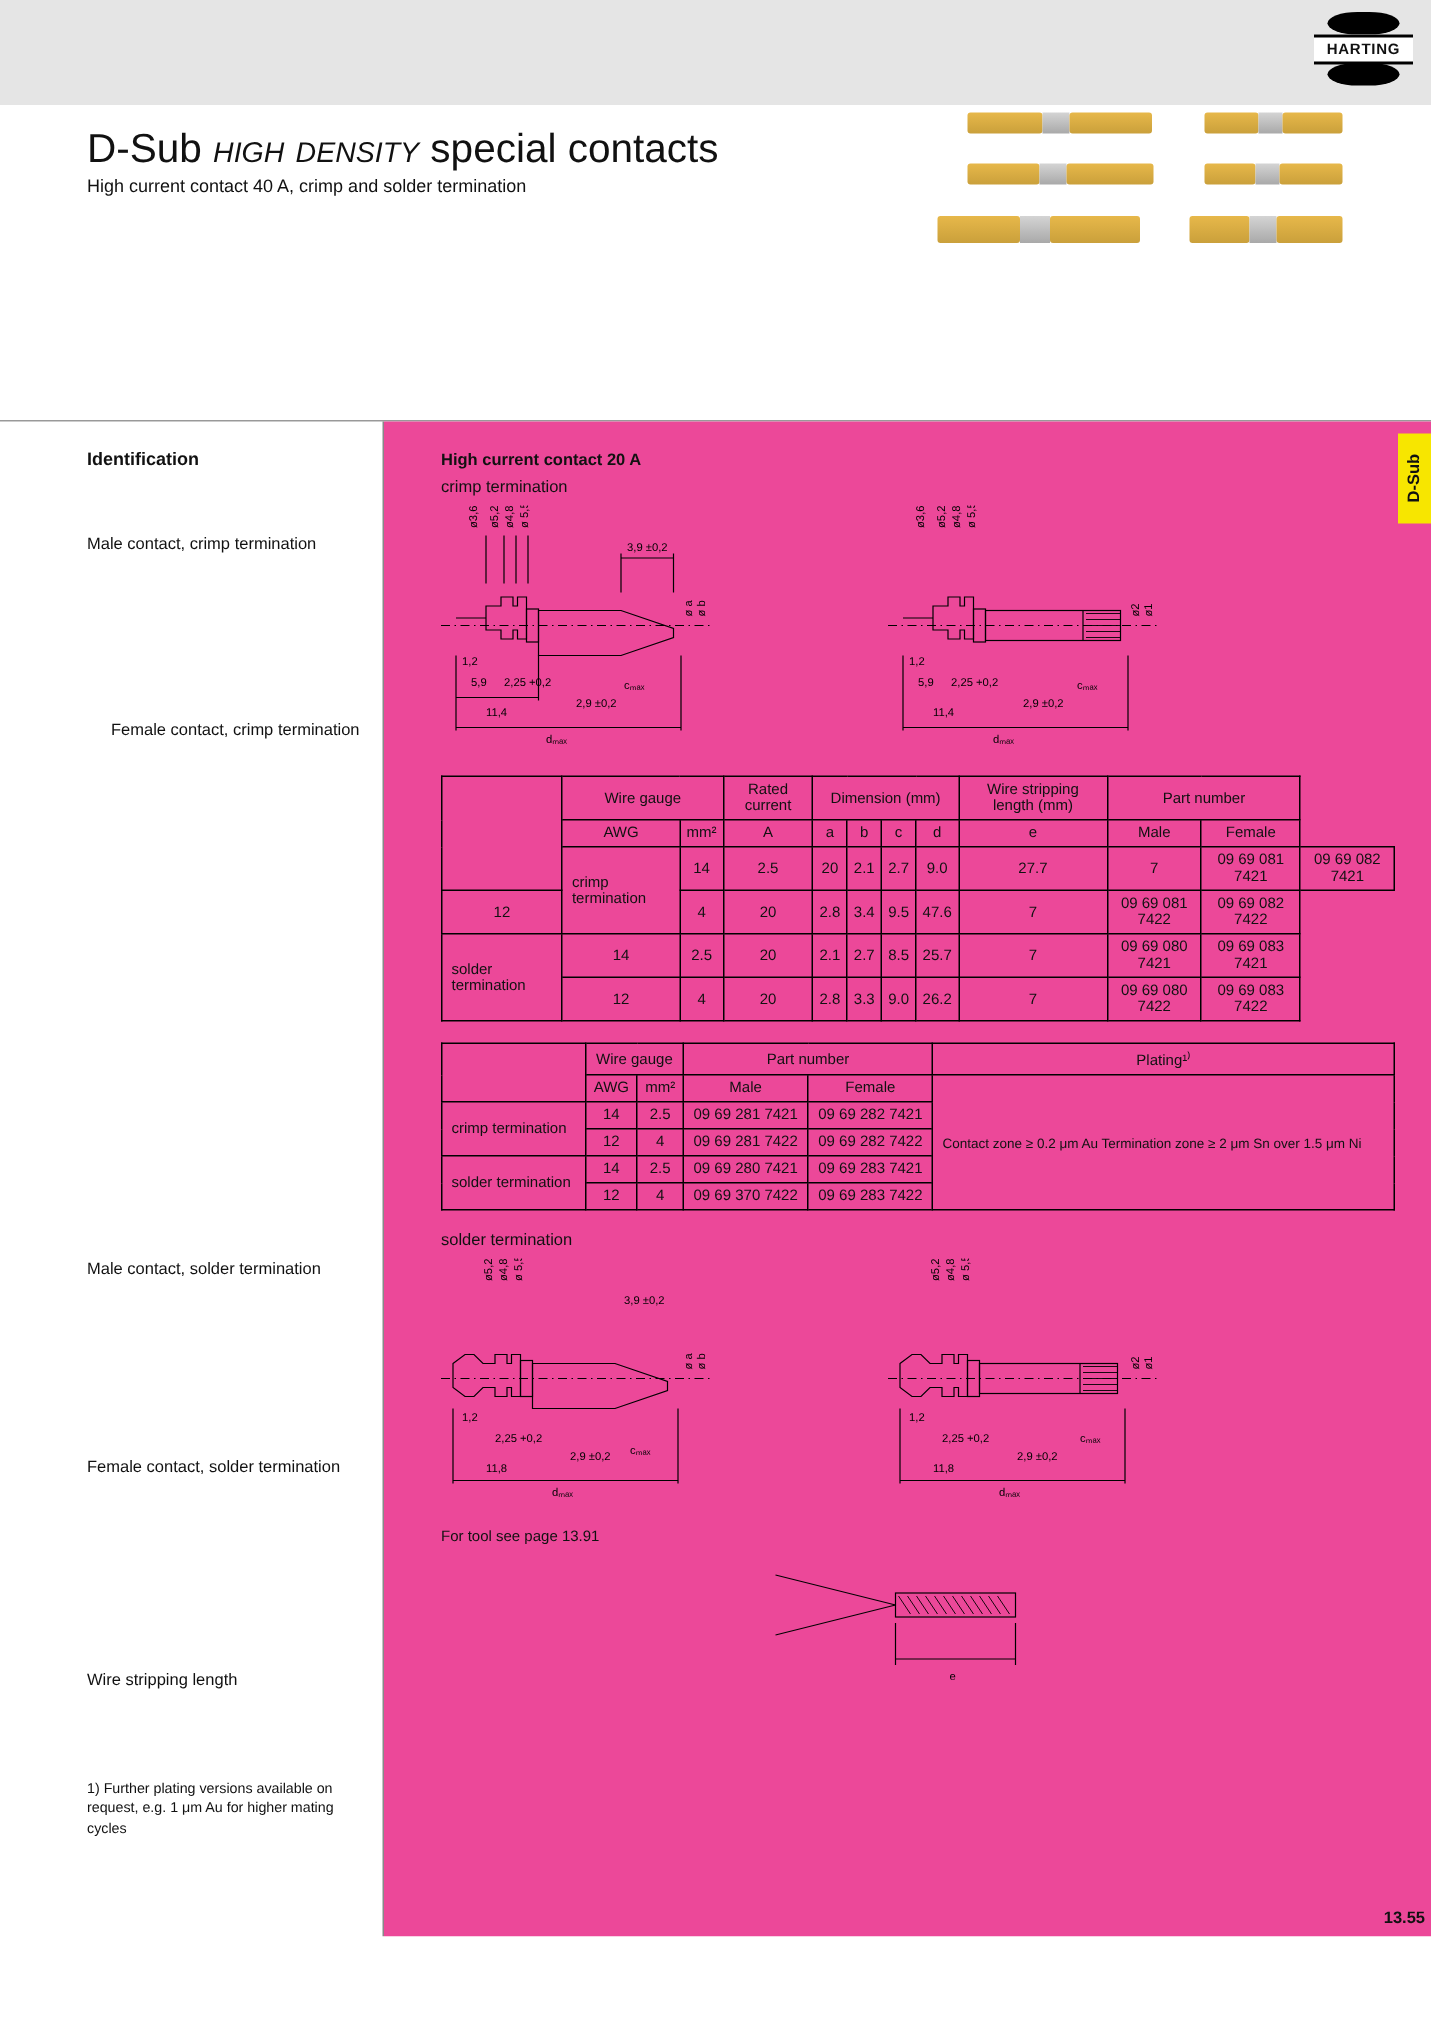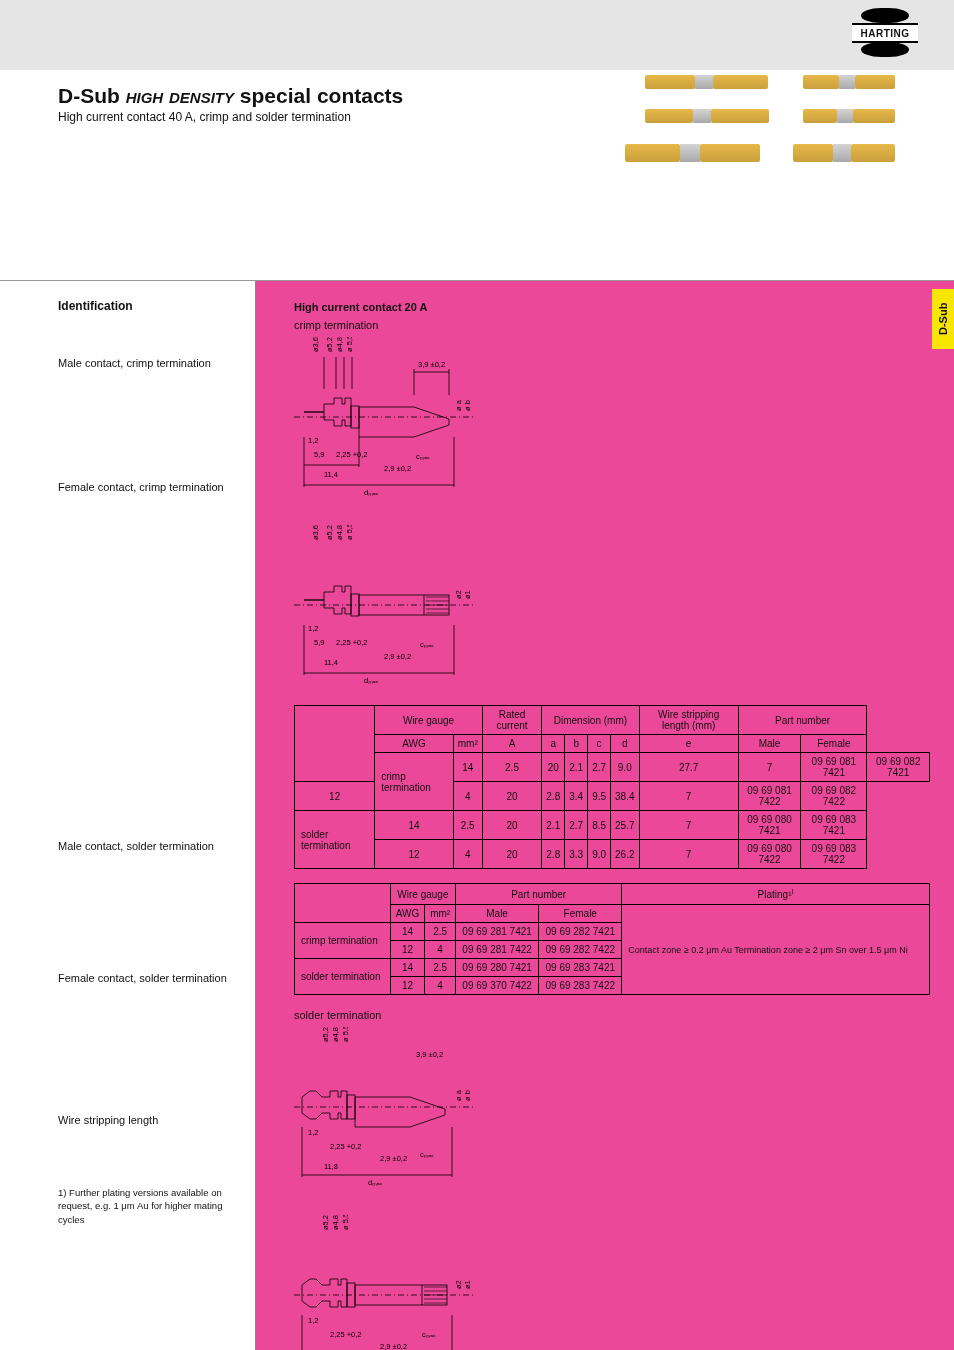--- a/index.html
+++ b/index.html
@@ -1,42 +1,42 @@
 <!DOCTYPE html>
 <html><head>
 <meta charset="utf-8">
 <style>
   * { box-sizing: border-box; }
   body { margin:0; font-family: Arial, Helvetica, sans-serif; font-size:11px; color:#111; background:#fff; width:954px; }
   .page { width:954px; position:relative; }
   .header-band { height:70px; background:#e5e5e5; position:relative; }
-  .logo { position:absolute; right:36px; top:10px; width:66px; height:44px; }
+  .logo { position:absolute; right:12px; top:10px; width:66px; height:44px; }
   .logo .oval-top { position:absolute; left:50%; top:-2px; transform:translateX(-50%); width:48px; height:15px; background:#000; border-radius:50%/60%; }
   .logo .bar { position:absolute; top:13px; left:0; width:66px; height:20px; background:#fff; border:2px solid #000; border-left:none; border-right:none; text-align:center; font-weight:bold; font-size:10px; line-height:18px; letter-spacing:0.5px;}
   .logo .oval-bot { position:absolute; left:50%; bottom:-3px; transform:translateX(-50%); width:48px; height:15px; background:#000; border-radius:50%/60%; }
   .title-block { padding:14px 0 0 58px; background:#fff; min-height:210px; position:relative;}
-  .title-main { font-size:21px; font-weight:bold; }
+  .title-main { font-size:27px; font-weight:normal; }
   .title-sub { font-size:12px; margin-top:2px;}
   .title-smallcaps { font-variant:small-caps; }
   .product-photos { position:absolute; right:56px; top:0; width:330px; }
   .photo-row { display:flex; gap:28px; margin-bottom:10px; justify-content:flex-end;}
   .contact-img { height:24px; display:flex; align-items:center; gap:0;}
   .ci-gold { background:linear-gradient(#e7b84a,#caa03b); height:14px; border-radius:2px; }
   .ci-silver { background:linear-gradient(#d4d4d4,#a9a9a9); height:14px; }
   .tech-head { background:#e1e1e1; padding:9px 0 9px 58px; font-size:12px;}
   .tech-head b { font-weight:bold; }
   .main { display:flex; background:#fff; border-top:1px solid #999;}
   .leftcol { width:256px; min-height:1010px; border-right:1px solid #888; padding:18px 14px 0 58px;}
   .leftcol .ident { font-weight:bold; font-size:12px; margin-bottom:4px;}
   .leftcol .small-note { font-size:9.5px; line-height:1.4; margin-top:28px;}
   .rightcol { flex:1; background:#ec4899; position:relative; padding:18px 24px 30px 38px;}
   .side-tab { position:absolute; right:0; top:8px; width:22px; height:60px; background:#f7e600; writing-mode:vertical-rl; transform:rotate(180deg); text-align:center; font-weight:bold; font-size:11px; line-height:22px;}
   .heading { font-weight:bold; font-size:11px; margin:2px 0 6px 0;}
   .subheading { font-size:11px; margin:0 0 6px 0;}
-  .draw-row { display:flex; gap:18px; margin-bottom:10px;flex-direction:column;}
+  .draw-row { display:flex; gap:18px; margin-bottom:10px;}
   .drawing { width:280px; height:170px; position:relative; }
   .drawing svg { width:100%; height:100%; }
   .dimlbl { font-size:7.5px; font-family:Arial; }
   table.data { width:100%; border-collapse:collapse; font-size:10px; background:transparent; }
   table.data th, table.data td { border:1px solid #000; padding:3px 4px; text-align:center; vertical-align:middle; font-weight:normal;}
   table.data th { font-weight:normal; }
   table.data .lh { text-align:left; padding-left:6px;}
   .gap { height:14px; }
   .strip-drawing { width:210px; height:100px; margin:0 auto; }
   .pgnum { position:absolute; right:4px; bottom:6px; font-size:11px;}
@@ -100,21 +100,21 @@
     </div>
   </div>
 
 
   <div class="main">
     <div class="leftcol">
       <div class="ident">Identification</div>
       <div style="height:40px;"></div>
       <div style="margin-bottom:2px;"><span>Male contact, crimp termination</span></div>
       <div style="height:110px;"></div>
-      <div style="margin-bottom:2px;"><span>Female contact, crimp termination</span></div>
+      <div style="margin-bottom:2px;margin-left:16px;"><span>Female contact, crimp termination</span></div>
 
       <div style="height:345px;"></div>
       <div><span>Male contact, solder termination</span></div>
       <div style="height:120px;"></div>
       <div><span>Female contact, solder termination</span></div>
       <div style="height:130px;"></div>
       <div><span>Wire stripping length</span></div>
 
       <div class="small-note" style="margin-top:60px;">
         <span>1) Further plating versions available on request, e.g. 1 μm Au for higher mating cycles</span>
@@ -237,21 +237,21 @@
               <td>09 69 081 7421</td>
               <td>09 69 082 7421</td>
         </tr>
         <tr>
           <td>12</td>
               <td>4</td>
               <td>20</td>
           <td>2.8</td>
               <td>3.4</td>
               <td>9.5</td>
-              <td>38.4</td>
+              <td>47.6</td>
           <td>7</td>
               <td>09 69 081 7422</td>
               <td>09 69 082 7422</td>
         </tr>
         <tr>
           <td class="lh" rowspan="2">solder termination</td>
           <td>14</td>
               <td>2.5</td>
               <td>20</td>
           <td>2.1</td>

